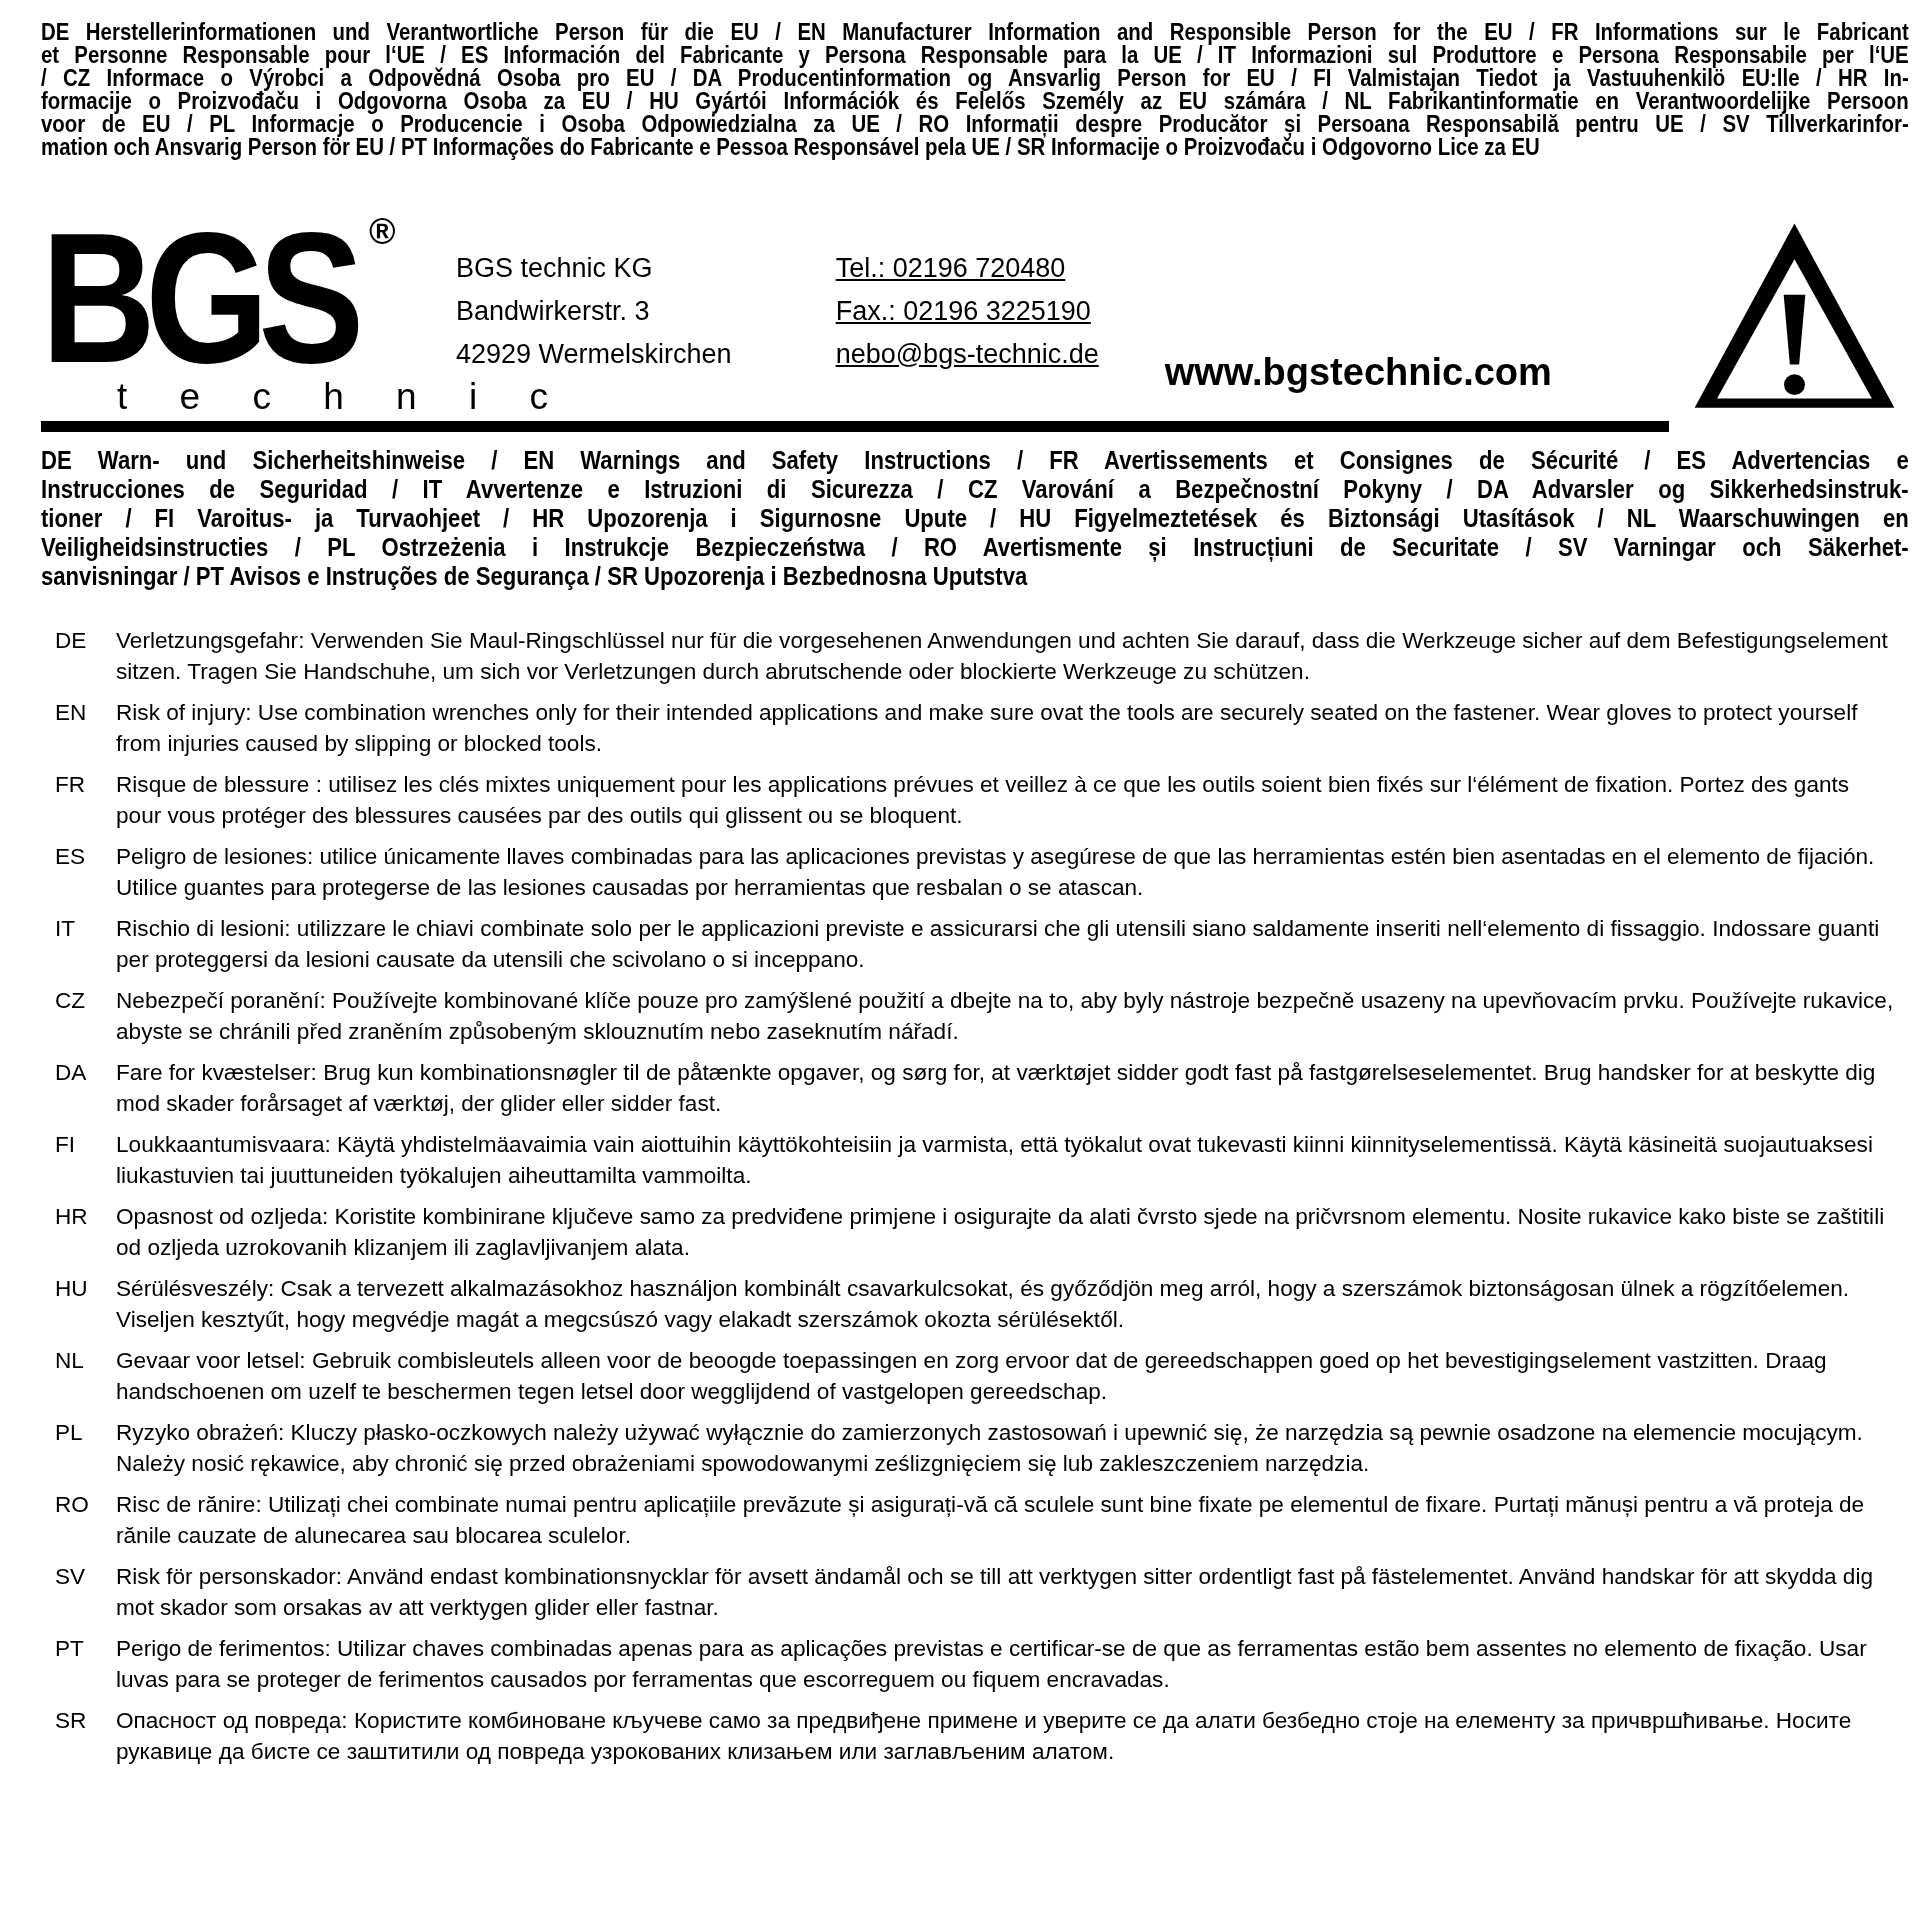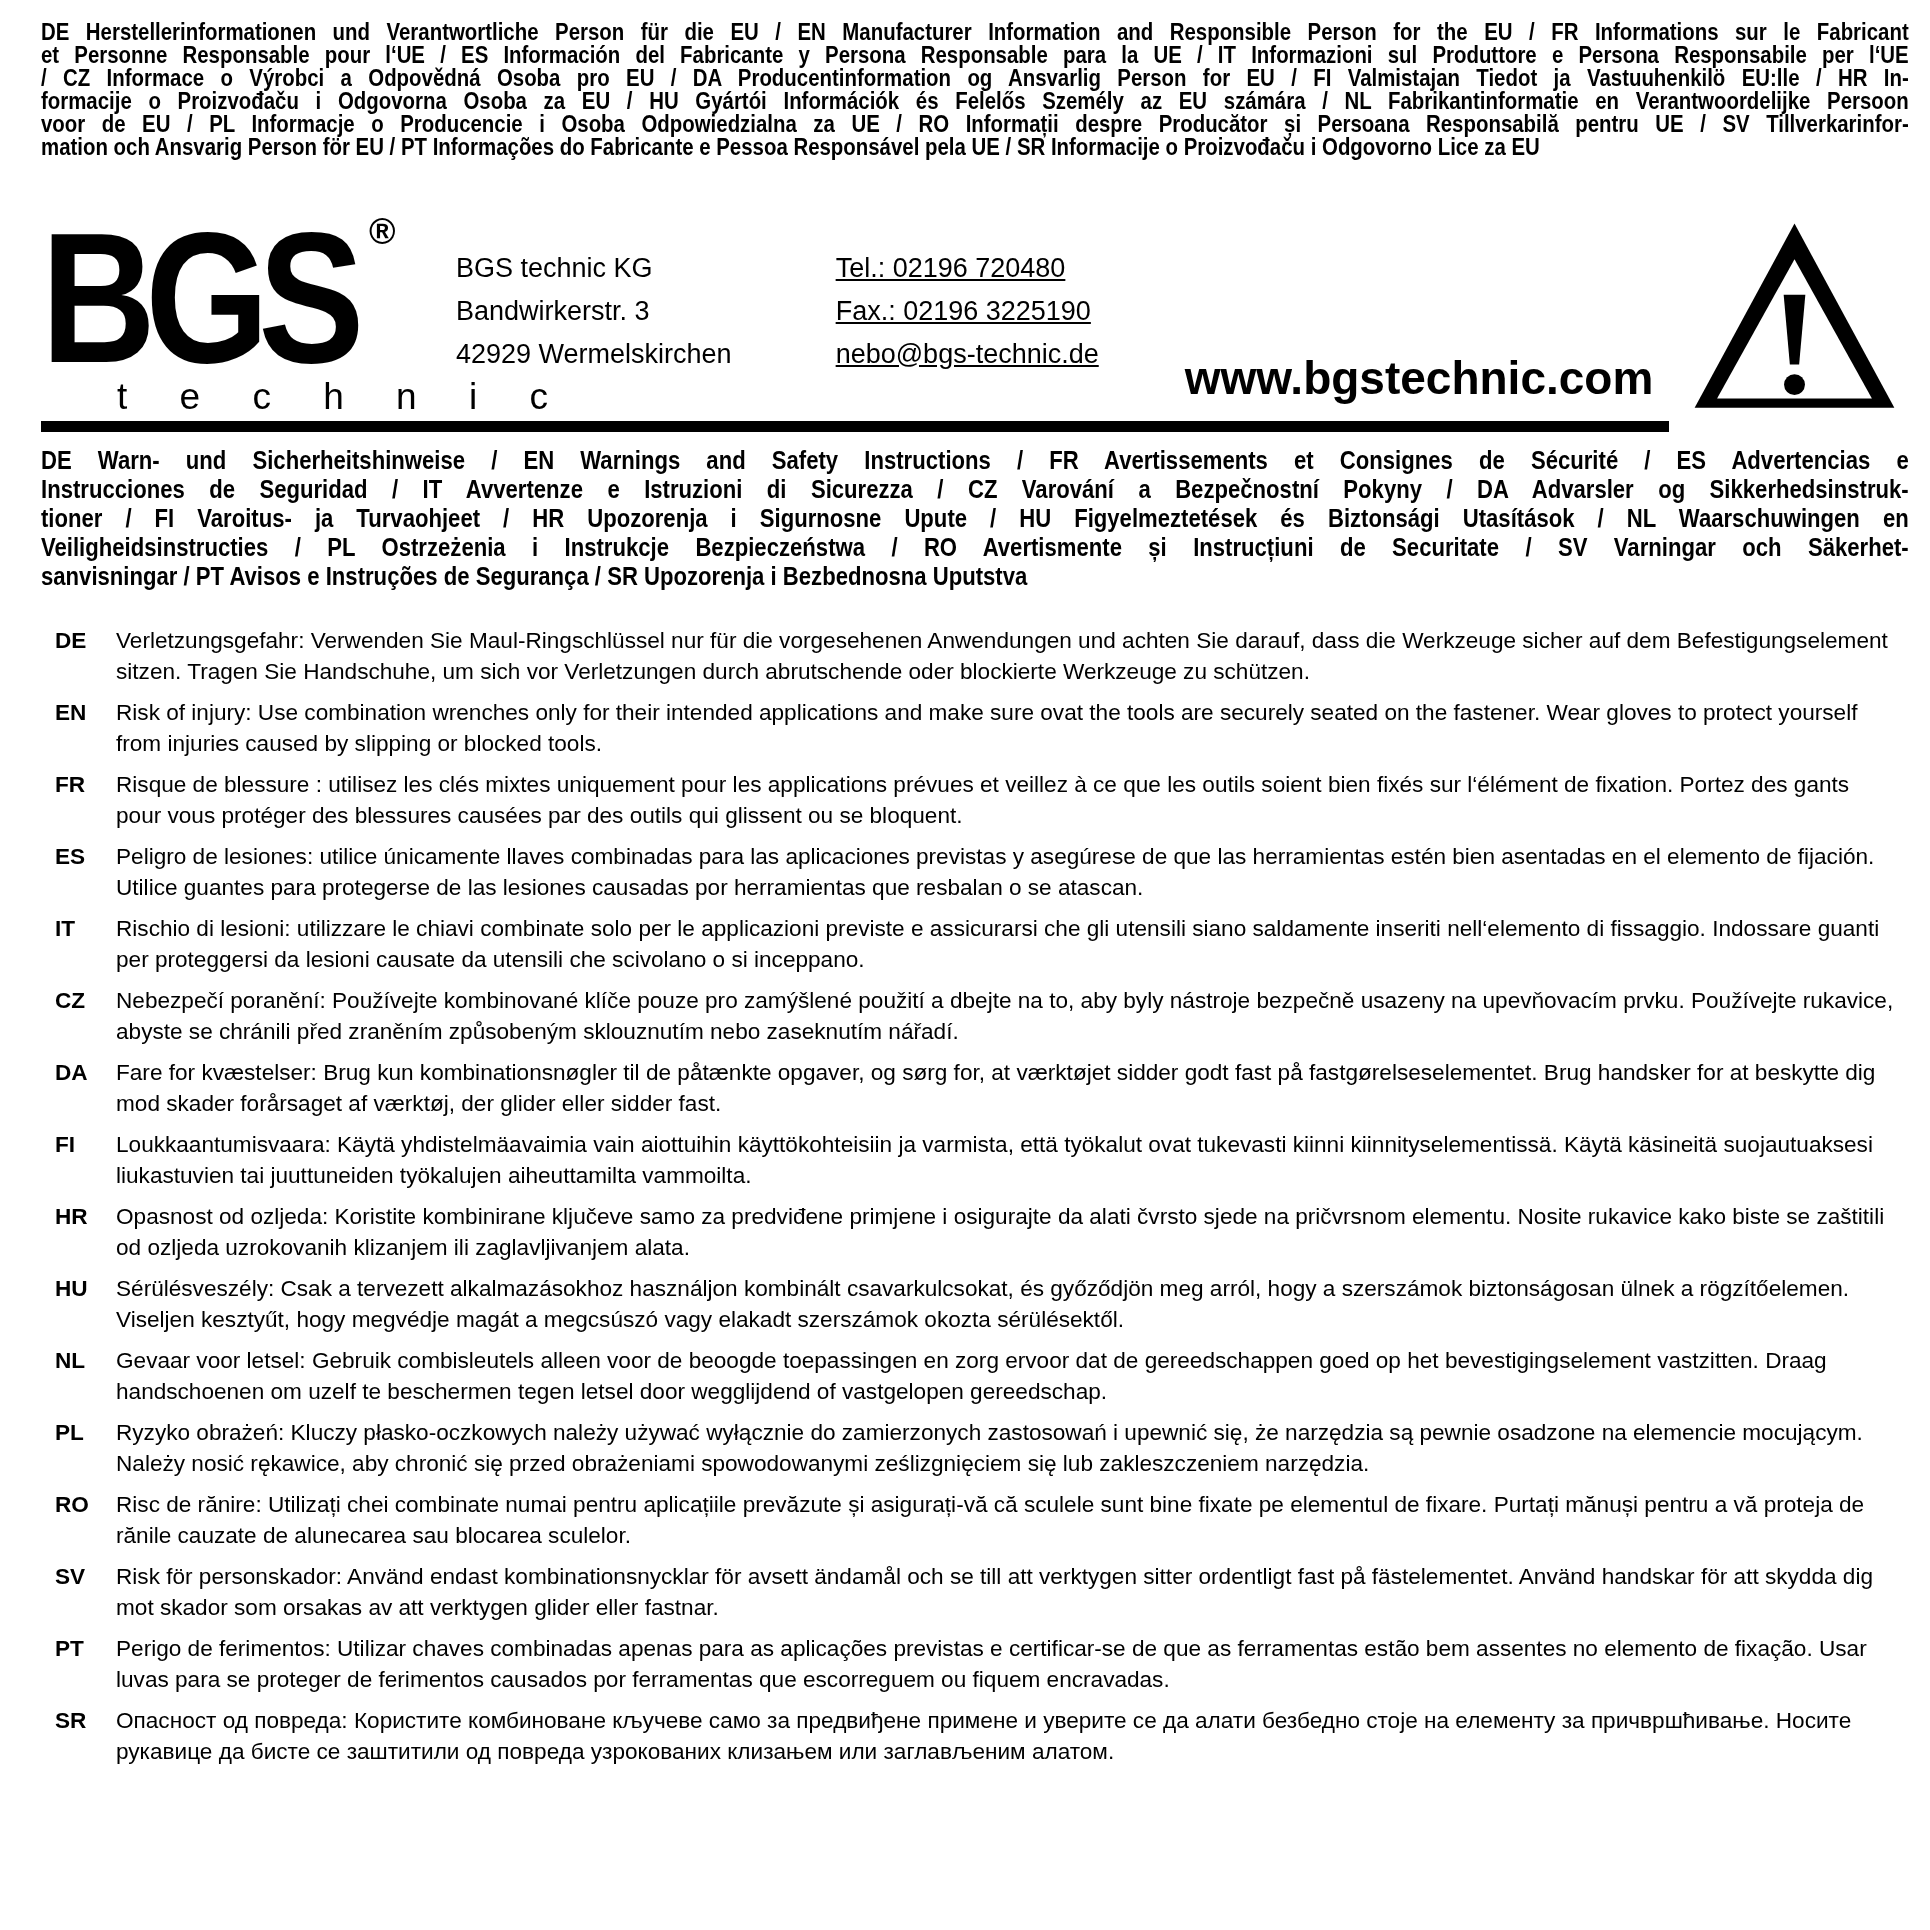--- a/index.html
+++ b/index.html
@@ -35,29 +35,29 @@
   }
   .logo-technic {
     font-weight:normal; font-size:37px; line-height:37px; letter-spacing:21px;
     margin:1.6px 0 0 76px; white-space:nowrap;
   }
   .logo-reg { position:absolute; top:-9.3px; left:328px; font-size:36px; font-weight:bold; }
 
   .addr, .contact { font-size:27px; line-height:43px; padding-top:26.5px; flex:0 0 auto; }
   .addr { margin-left:31px; }
   .contact { margin-left:92px;text-decoration:underline; }
-  .website { margin-left:74px; margin-top:131px; font-size:46px; font-weight:bold; flex:0 0 auto; }
+  .website { margin-left:54px; margin-top:131px; font-size:38px; font-weight:bold; flex:0 0 auto; }
   .tri { margin-left:auto; flex:0 0 auto; }
 
   .rule { height:11px; background:#000; width:1628px; margin-top:4.7px; }
 
   
   .entries { margin-top:34px; padding-left:14px; }
   .entry { display:grid; grid-template-columns:61px 1fr; margin-bottom:10px; }
-  .entry .code { font-weight:bold; font-size:22.6px; line-height:31px; }
+  .entry .code { font-weight:normal; font-size:22.6px; line-height:31px; }
   .entry .text { font-size:22.6px; line-height:31px; max-width:1799px; }
 </style>
 </head>
 <body>
 
 <div class="page">
 
   <div class="h1block condensed">
     <div class="line">DE Herstellerinformationen und Verantwortliche Person für die EU / EN Manufacturer Information and Responsible Person for the EU / FR Informations sur le Fabricant</div>
     <div class="line">et Personne Responsable pour l‘UE / ES Información del Fabricante y Persona Responsable para la UE / IT Informazioni sul Produttore e Persona Responsabile per l‘UE</div>

